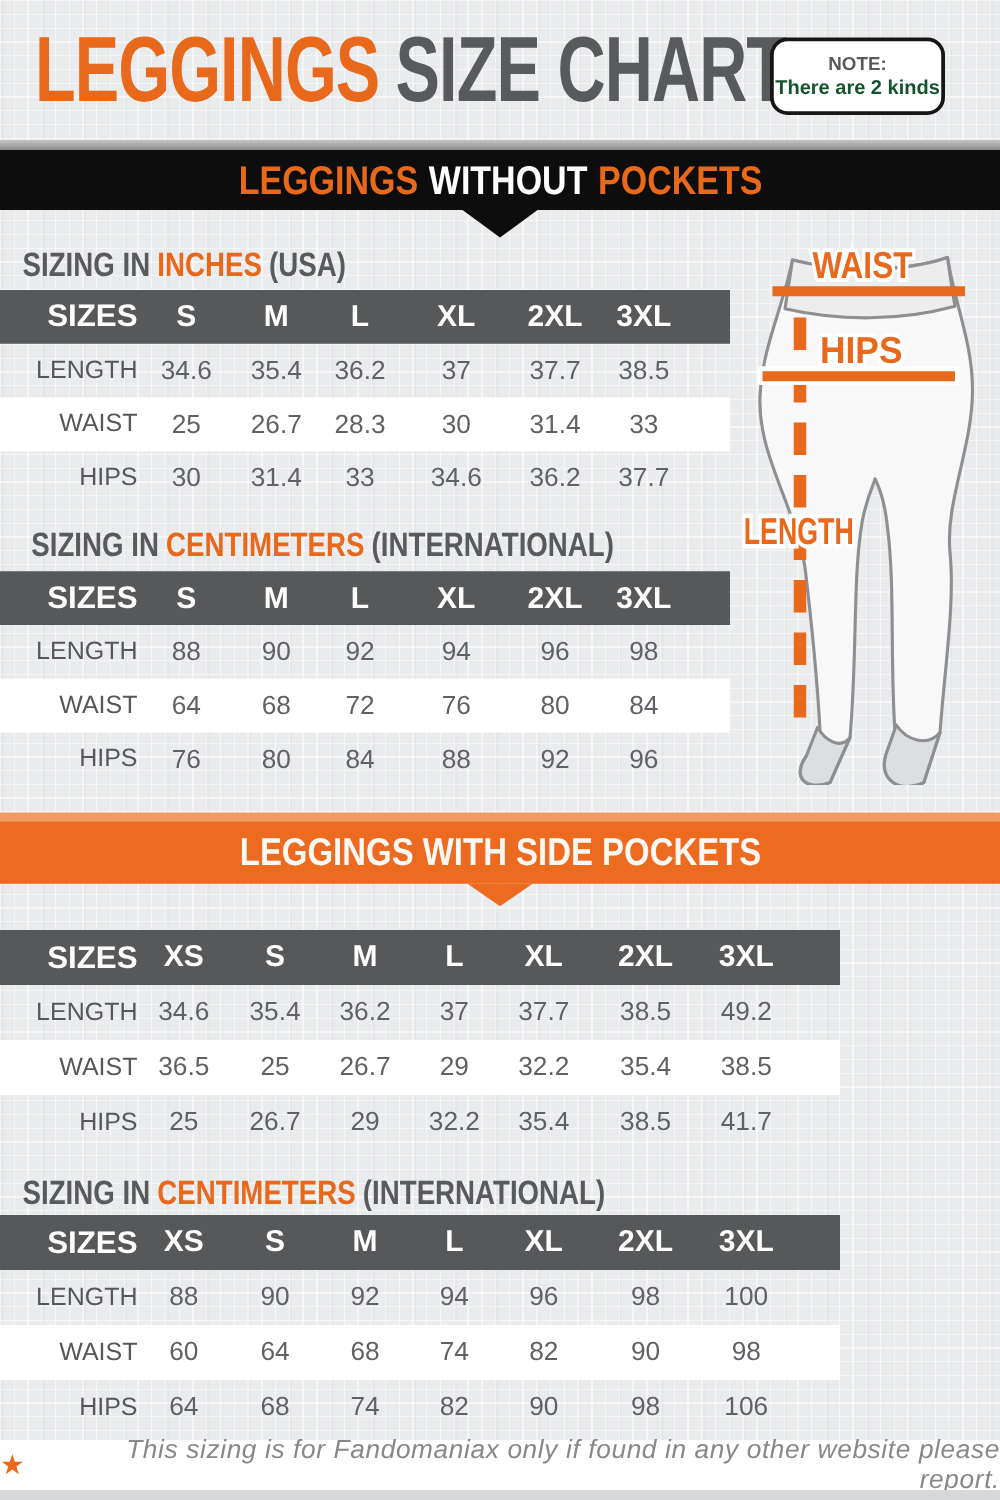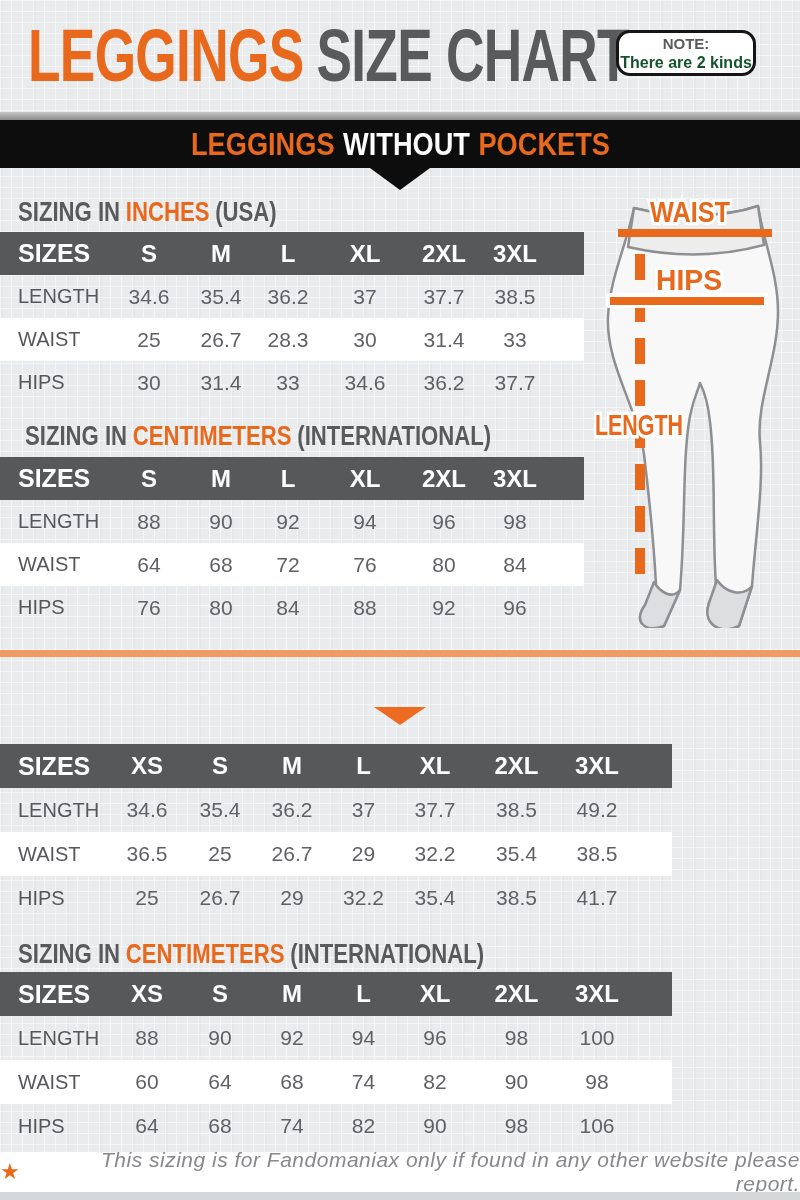--- a/index.html
+++ b/index.html
@@ -16,21 +16,21 @@
   .cond{ display:inline-block; transform:scaleX(.82); transform-origin:0 50%; white-space:nowrap; }
   .condc{ display:inline-block; transform:scaleX(.85); transform-origin:50% 50%; white-space:nowrap; }
 
   
   .title{ position:absolute; left:28px; top:18px; font-size:74px; font-weight:bold;
           line-height:76px; letter-spacing:-1px; white-space:nowrap;
           transform:scaleX(.72); transform-origin:0 0; }
   .title .t-orange{ color:#e8681c; margin-right:18px; }
   .title .t-gray{ color:#595a5c; }
 
-  .note{ position:absolute; left:616px; top:30px; width:140px; height:46px;
+  .note{ position:absolute; left:616px; top:30px; width:140px; height:62px;
          background:#fff; border:3px solid #161616; border-radius:14px;
          display:flex; flex-direction:column; align-items:center; justify-content:center; }
   .note-label{ font-size:15px; font-weight:bold; color:#595a5c; line-height:18px; }
   .note-text{ font-size:16px; font-weight:bold; color:#14532d; line-height:19px; }
 
   
   .gray-strip{ position:absolute; left:0; top:112px; width:800px; height:8px;
                background:linear-gradient(#c6c6c6,#8b8b8b); }
   .banner{ position:absolute; left:0; width:800px; display:flex; align-items:center; justify-content:center; }
   .banner-black{ top:120px; height:48px; background:#0d0d0d; }
@@ -53,21 +53,21 @@
   #h4{ left:18px; top:939px; }
 
   
   .size-table{ position:absolute; left:0; }
   .tr{ display:grid; align-items:center; }
   .t1 .tr{ grid-template-columns:110px 78px 66px 68px 86px 72px 104px; width:584px; height:43px; }
   .t3 .tr{ grid-template-columns:110px 74px 72px 72px 71px 72px 91px 110px; width:672px; height:44px; }
   .tr.head{ background:#57585a; }
   .tr.head .td{ color:#fdfdfd; font-weight:bold; font-size:24px; }
   .td{ text-align:center; font-size:21px; color:#606165; }
-  .td.lbl{ text-align:left; padding-left:18px; font-size:20px; color:#56575a; }
+  .td.lbl{ text-align:right; padding-left:18px; font-size:20px; color:#56575a; }
   .tr.head .td.lbl{ font-size:25px; }
   .t1 .td:last-child{ padding-right:34px; }
   .t3 .td:last-child{ padding-right:40px; }
   .tr.white{ background:#ffffff; }
   #t1{ top:232px; } #t2{ top:457px; } #t3{ top:744px; } #t4{ top:972px; }
 
   
   #diagram{ position:absolute; left:588px; top:192px; width:212px; height:436px; }
 
   
@@ -223,20 +223,25 @@
     <text x="102" y="30" text-anchor="middle" textLength="80" lengthAdjust="spacingAndGlyphs" font-family="Liberation Sans, sans-serif" font-weight="bold" font-size="30" fill="#e8681c" stroke="#ffffff" stroke-width="6" paint-order="stroke">WAIST</text>
 
     <rect x="18" y="101" width="162" height="15" rx="3" fill="#ffffff"></rect>
     <rect x="22" y="105" width="154" height="8" fill="#e8681c"></rect>
     <text x="101" y="98" text-anchor="middle" textLength="66" lengthAdjust="spacingAndGlyphs" font-family="Liberation Sans, sans-serif" font-weight="bold" font-size="30" fill="#e8681c" stroke="#ffffff" stroke-width="6" paint-order="stroke">HIPS</text>
 
     <text x="51" y="243" text-anchor="middle" textLength="88" lengthAdjust="spacingAndGlyphs" font-family="Liberation Sans, sans-serif" font-weight="bold" font-size="30" fill="#e8681c" stroke="#ffffff" stroke-width="7" paint-order="stroke">LENGTH</text>
   </svg>
 
   <div class="orange-strip"></div>
+  <div class="banner banner-orange">
+    <div class="banner-inner condc">
+      <span>LEGGINGS WITH SIDE POCKETS</span>
+    </div>
+  </div>
   <div class="arrow arrow-orange"></div>
 
   <div class="size-table t3" id="t3">
       <div class="tr head">
         <div class="td lbl">SIZES</div>
         <div class="td">XS</div>
         <div class="td">S</div>
         <div class="td">M</div>
         <div class="td">L</div>
         <div class="td">XL</div>

